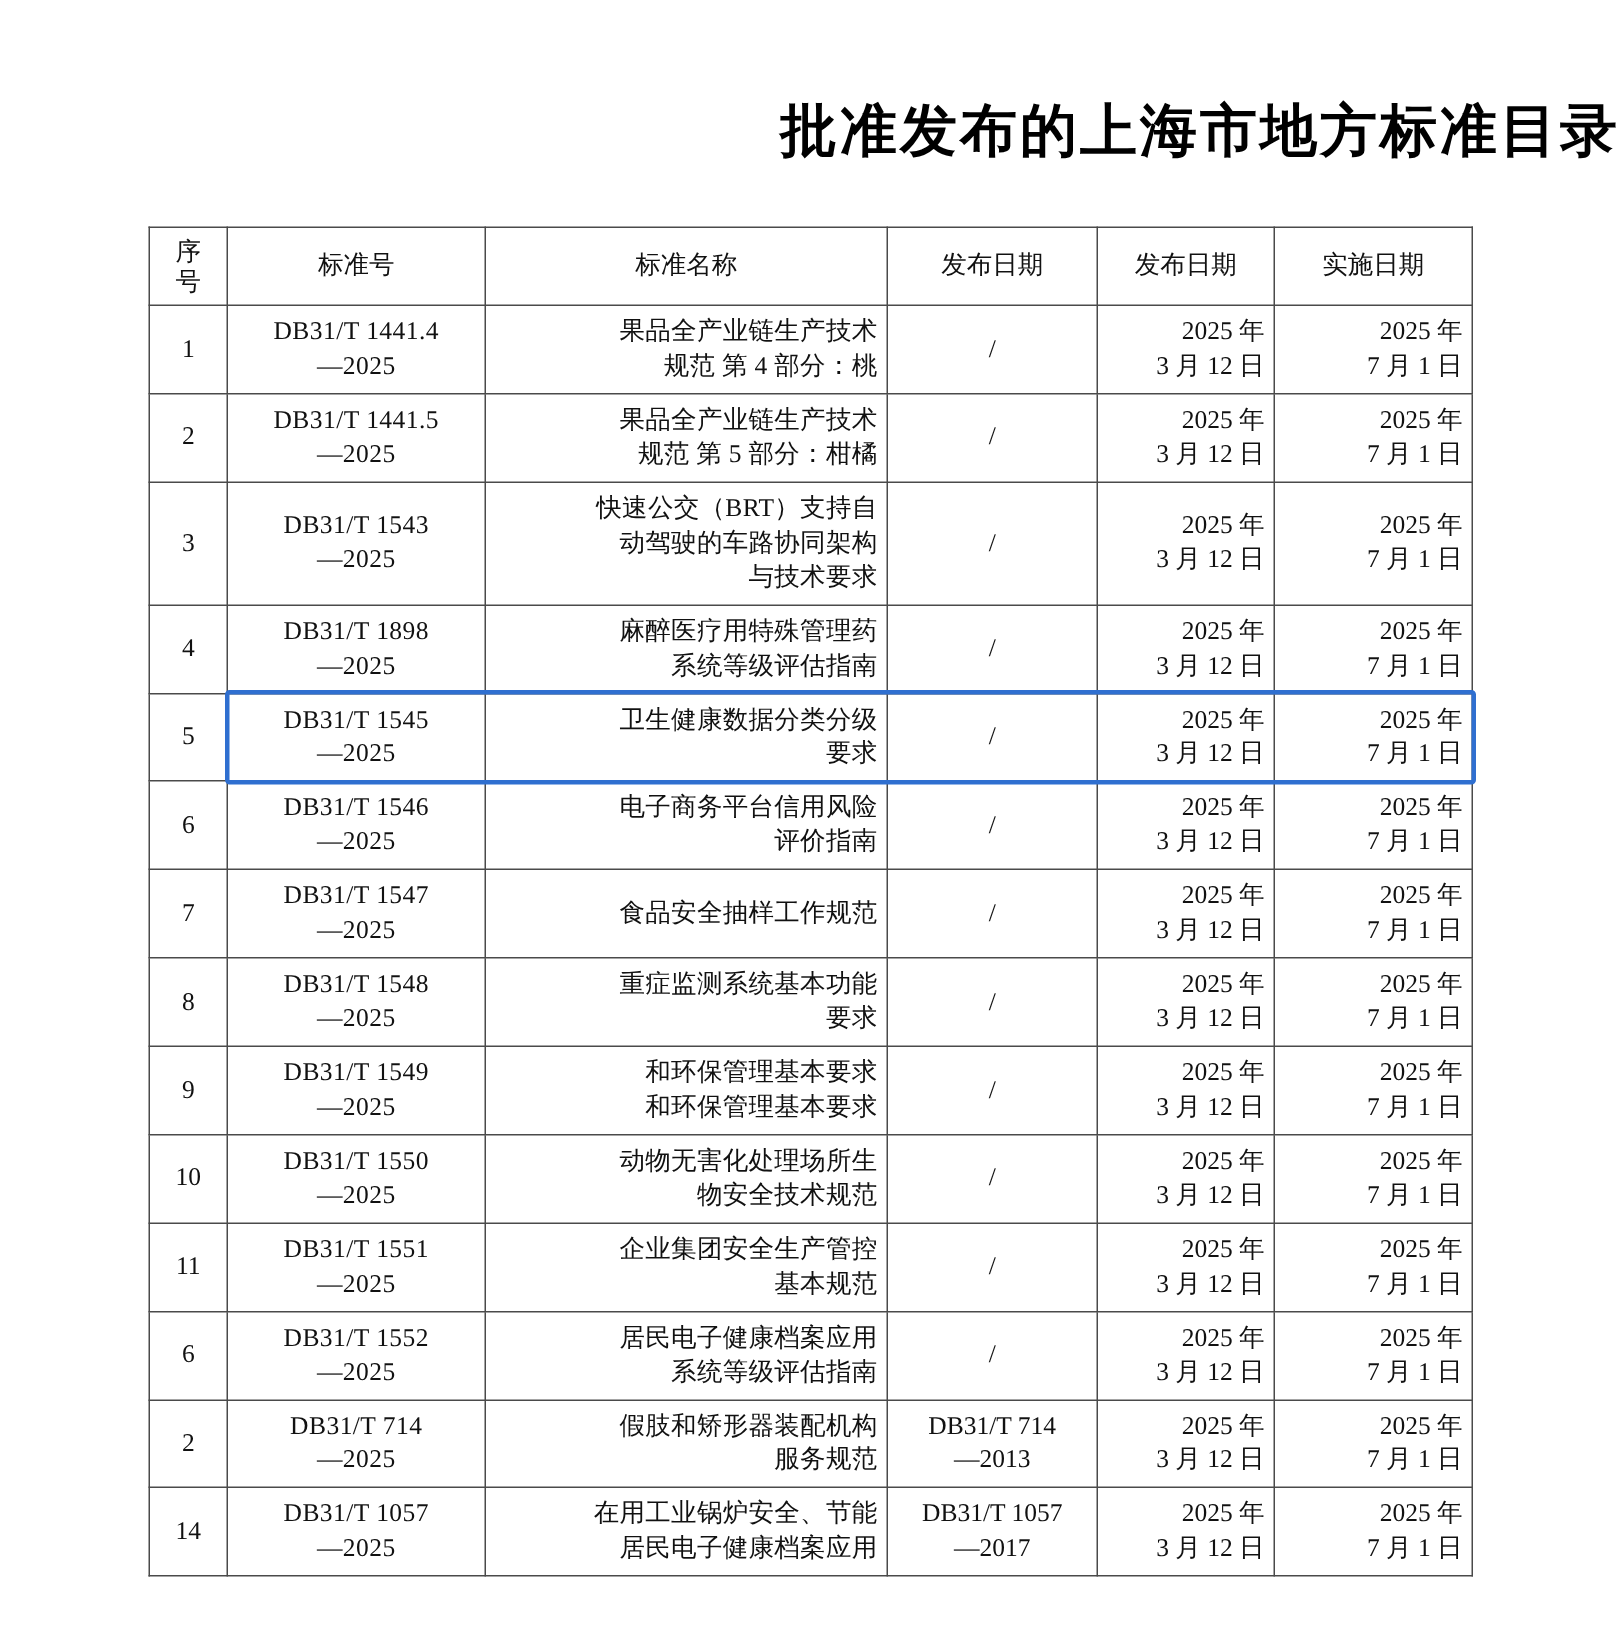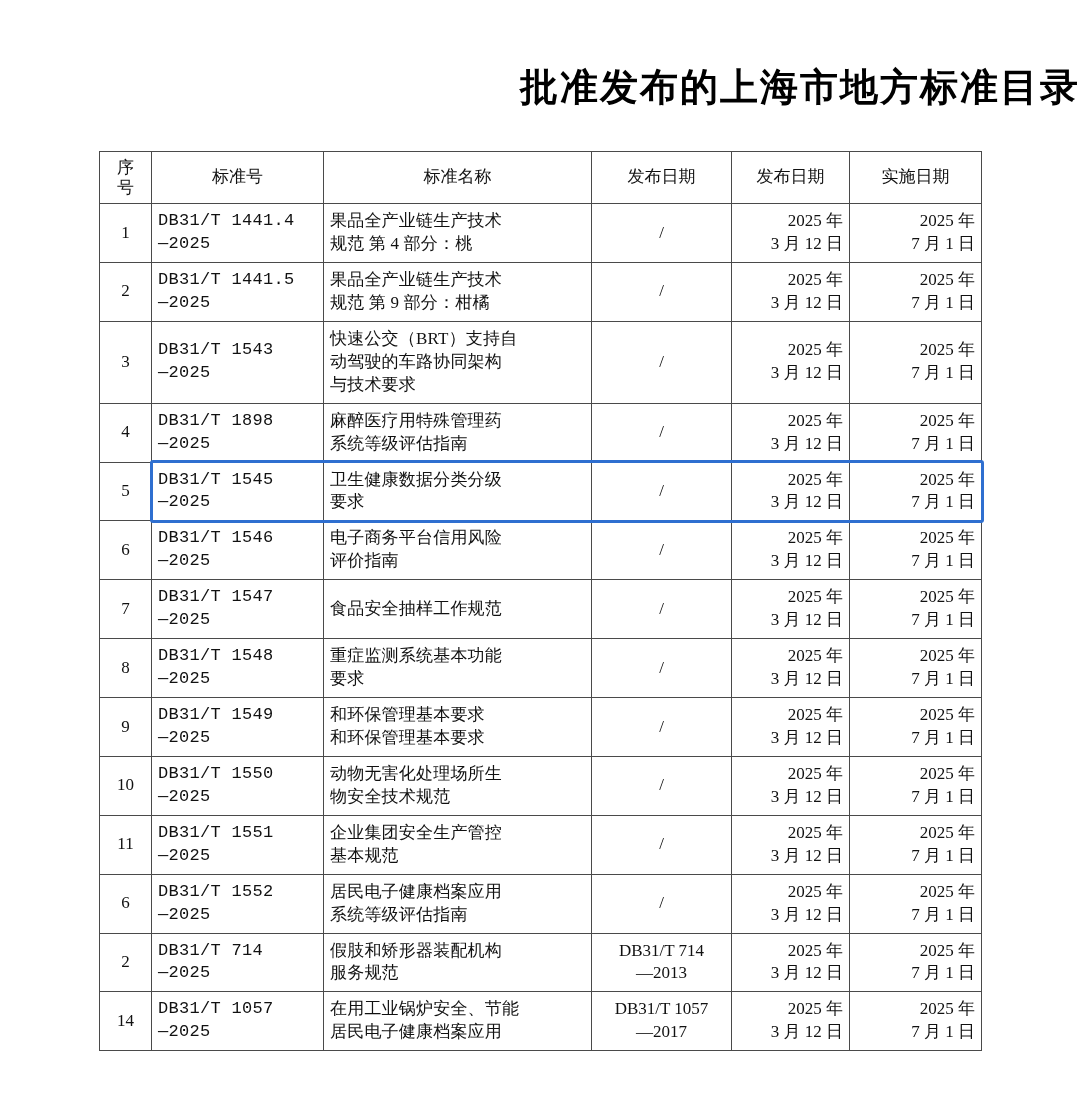--- a/index.html
+++ b/index.html
@@ -53,22 +53,22 @@
     font-weight: normal;
   }
   .col-no    { width: 52px; }
   .col-code  { width: 172px; }
   .col-name  { width: 268px; }
   .col-repl  { width: 140px; }
   .col-pub   { width: 118px; }
   .col-impl  { width: 132px; }
 
   td.c-no { text-align: center; font-family: "Liberation Serif", serif; font-size: 17px; }
-  td.c-code { font-family: Liberation Mono, monospace; letter-spacing: 0.3px; }
-  td.c-name { text-align: left; padding-left: 9px; letter-spacing: 0.2px; margin-left: 36px; }
+  td.c-code { text-align: center; font-family: Liberation Serif, serif; letter-spacing: 0.3px; }
+  td.c-name { text-align: right; padding-left: 9px; letter-spacing: 0.2px; margin-left: 36px; }
   td.c-repl { text-align: center; }
   td.c-date { text-align: right; }
   .two-line { display: block; }
   
   .hl-box {
     position: absolute;
     border: 3px solid #2f6fd0;
     border-radius: 3px;
     pointer-events: none;
     box-sizing: border-box;
@@ -128,21 +128,21 @@
             </td>
           </tr>
           <tr id="row-1">
             <td class="c-no">2</td>
             <td class="c-code">
               <span class="two-line">DB31/T 1441.5</span>
               <span class="two-line">—2025</span>
             </td>
             <td class="c-name">
               <span class="two-line">果品全产业链生产技术</span>
-              <span class="two-line">规范  第 9 部分：柑橘</span>
+              <span class="two-line">规范  第 5 部分：柑橘</span>
             </td>
             <td class="c-repl">
               <span class="two-line">/</span>
             </td>
             <td class="c-date">
               <span class="two-line">2025 年</span>
               <span class="two-line">3 月 12 日</span>
             </td>
             <td class="c-date">
               <span class="two-line">2025 年</span>

